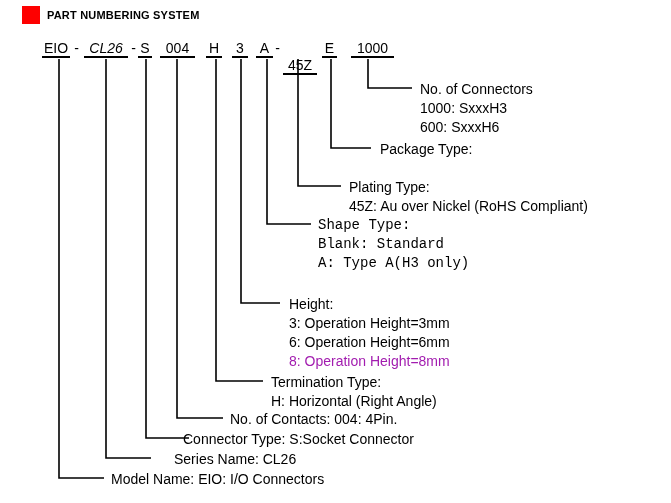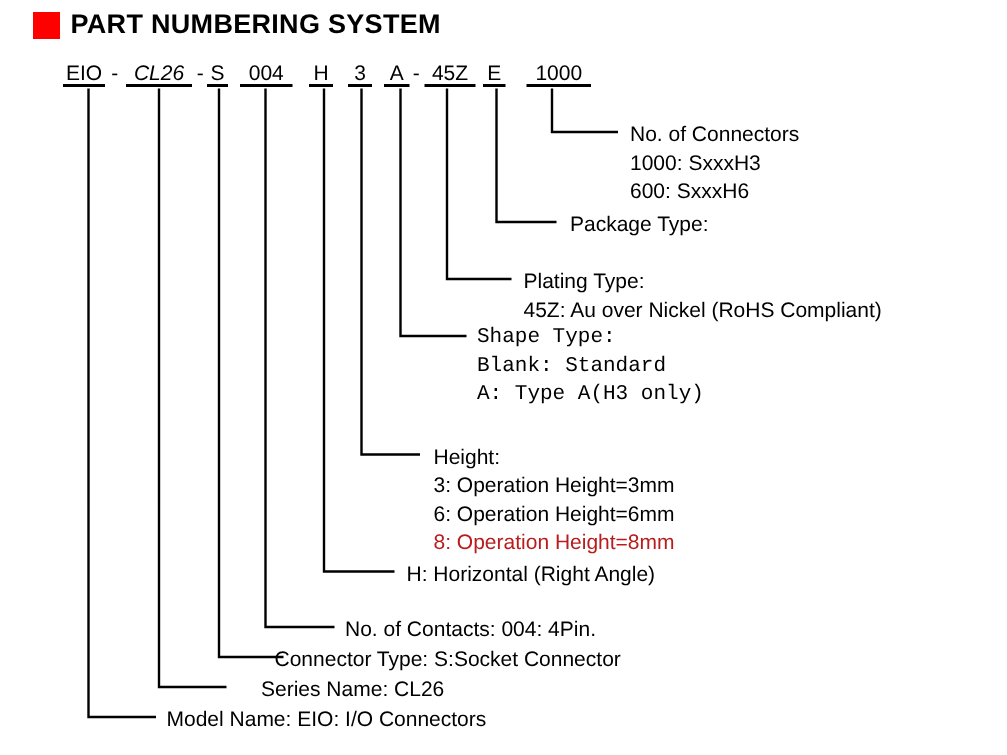--- a/index.html
+++ b/index.html
@@ -25,21 +25,21 @@
     align-items: center;
     gap: 7px;
   }
   .title-square {
     width: 18px;
     height: 18px;
     background: #fe0000;
     flex: 0 0 auto;
   }
   .page-title {
-    font-size: 18px;
+    font-size: 11px;
     font-weight: bold;
     letter-spacing: 0.2px;
     white-space: nowrap;
   }
   
   .segment {
     position: absolute;
     top: 40px;
     height: 16px;
     font-size: 14px;
@@ -58,21 +58,21 @@
     pointer-events: none;
   }
   
   .legend-block {
     position: absolute;
     font-size: 14px;
     line-height: 19px;
     white-space: nowrap;
   }
   .legend-line.red {
-    color: #b91c1c;
+    color: #a21caf;
   }
 </style>
 </head>
 <body>
 
 <div id="page">
 
   <div class="header">
     <div class="title-square"></div>
     <div class="page-title">PART NUMBERING SYSTEM</div>
@@ -82,21 +82,21 @@
       <div class="segment code" style="left: 42px; width: 28px;">EIO</div>
       <div class="segment" style="left: 72px; width: 9px;">-</div>
       <div class="segment code" style="left: 84px; width: 44px; font-style: italic;">CL26</div>
       <div class="segment" style="left: 129px; width: 9px;">-</div>
       <div class="segment code" style="left: 138px; width: 14px;">S</div>
       <div class="segment code" style="left: 160px; width: 35px; text-align: center;">004</div>
       <div class="segment code" style="left: 206px; width: 16px;">H</div>
       <div class="segment code" style="left: 232px; width: 16px;">3</div>
       <div class="segment code" style="left: 256px; width: 17px;">A</div>
       <div class="segment" style="left: 273px; width: 9px;">-</div>
-      <div class="segment code" style="left: 283px; width: 34px;">45Z</div>
+      <div class="segment code" style="left: 283px; width: 34px; margin-top: 17px;">45Z</div>
       <div class="segment code" style="left: 322px; width: 15px;">E</div>
       <div class="segment code" style="left: 351px; width: 43px;">1000</div>
     </div>
 
   <svg id="connectors" width="671" height="503" viewBox="0 0 671 503">
       <polyline points="368,59 368,88 412,88" fill="none" stroke="#000000" stroke-width="1.6"></polyline>
       <polyline points="331,59 331,148 371,148" fill="none" stroke="#000000" stroke-width="1.6"></polyline>
       <polyline points="298,59 298,186 341,186" fill="none" stroke="#000000" stroke-width="1.6"></polyline>
       <polyline points="267,59 267,224 311,224" fill="none" stroke="#000000" stroke-width="1.6"></polyline>
       <polyline points="241,59 241,303 280,303" fill="none" stroke="#000000" stroke-width="1.6"></polyline>
@@ -125,20 +125,21 @@
         <div class="legend-line">Blank: Standard</div>
         <div class="legend-line">A: Type A(H3 only)</div>
       </div>
       <div class="legend-block" style="left: 289px; top: 295px;">
         <div class="legend-line">Height:</div>
         <div class="legend-line">3: Operation Height=3mm</div>
         <div class="legend-line">6: Operation Height=6mm</div>
         <div class="legend-line red">8: Operation Height=8mm</div>
       </div>
       <div class="legend-block" style="left: 271px; top: 373px;">
+        <div class="legend-line">Termination Type:</div>
         <div class="legend-line">H: Horizontal (Right Angle)</div>
       </div>
       <div class="legend-block" style="left: 230px; top: 410px;">
         <div class="legend-line">No. of Contacts: 004: 4Pin.</div>
       </div>
       <div class="legend-block" style="left: 183px; top: 430px;">
         <div class="legend-line">Connector Type: S:Socket Connector</div>
       </div>
       <div class="legend-block" style="left: 174px; top: 450px;">
         <div class="legend-line">Series Name: CL26</div>

